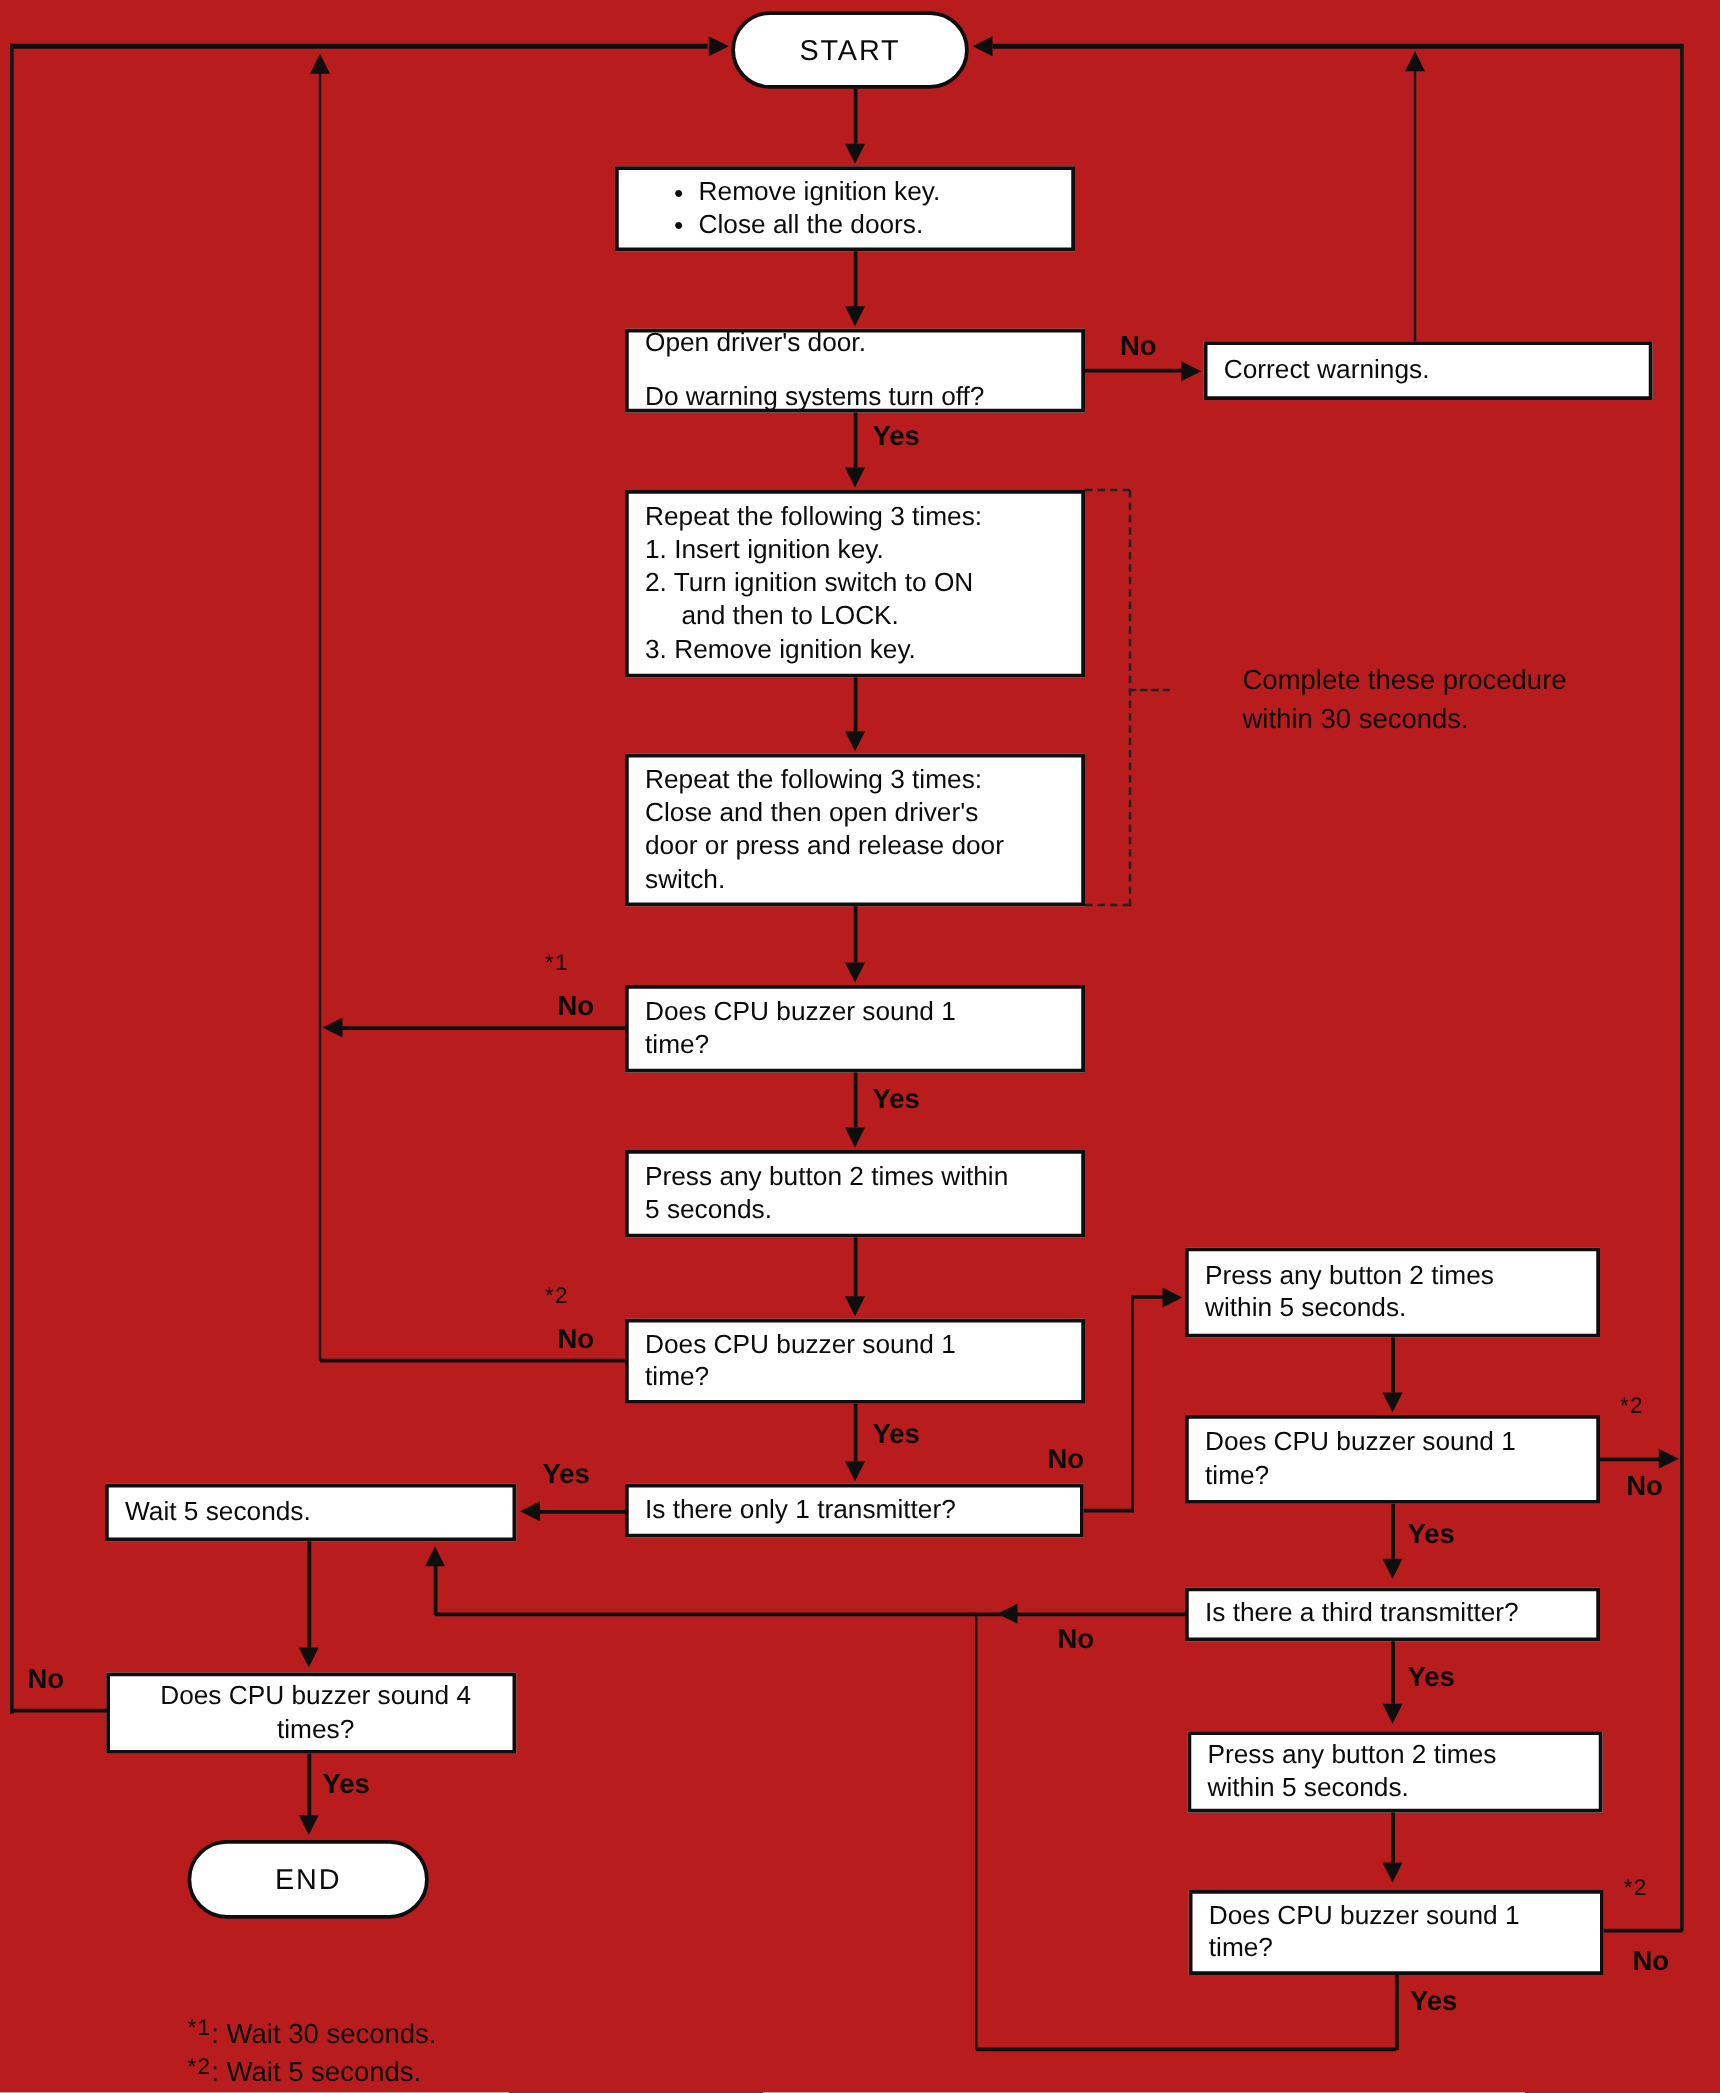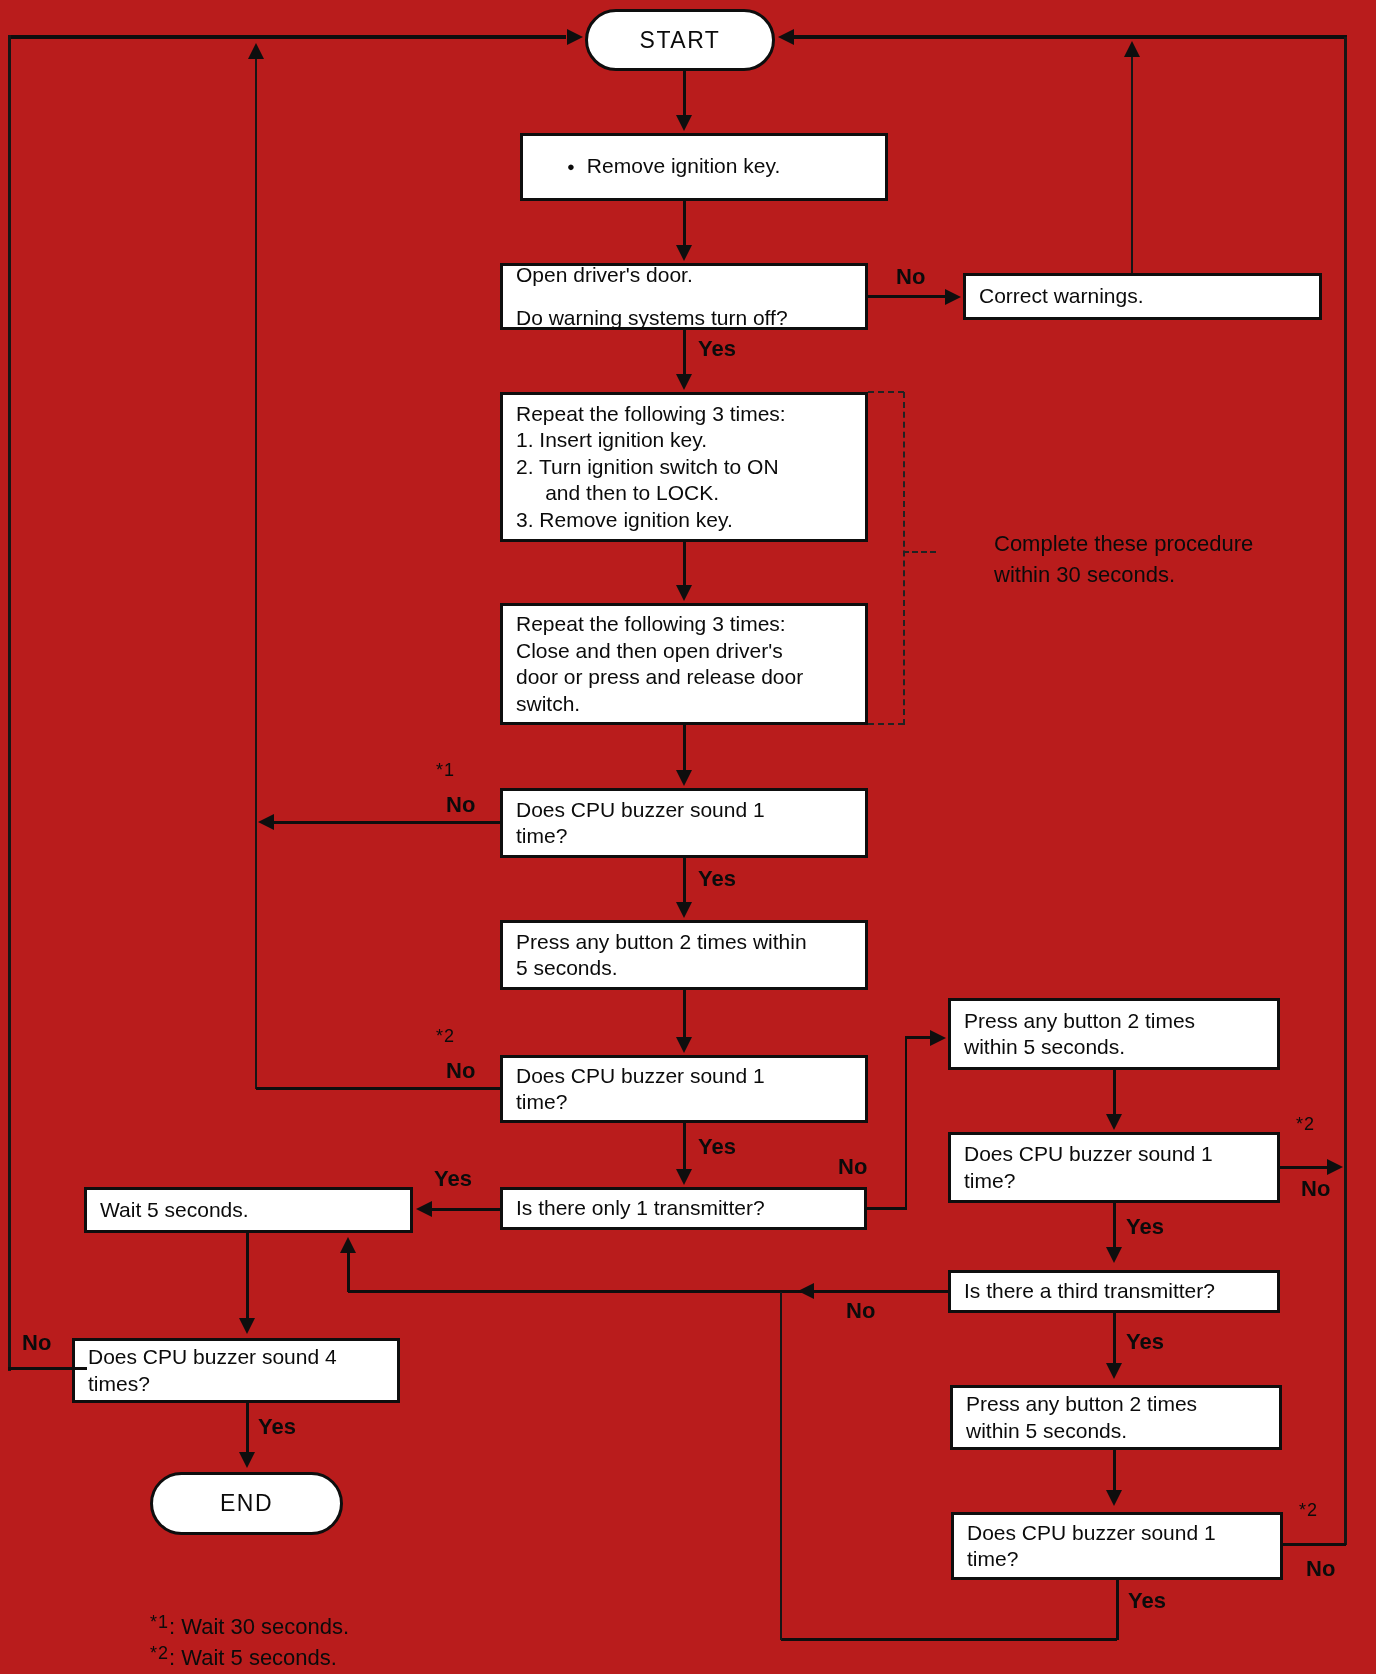--- a/index.html
+++ b/index.html
@@ -29,22 +29,23 @@
   .footnotes{position:absolute;font-size:22px;line-height:30px;white-space:pre;margin-left:28px;}
   .fmark{font-size:18px;position:relative;top:-6px;letter-spacing:1px;}
 </style>
 </head>
 <body>
 
 <div id="canvas">
     <div class="node oval" style="left: 585px; top: 9px; width: 190px; height: 62px;">
       <div class="line">START</div>
     </div>
-    <div class="node" style="left: 520px; top: 133px; width: 368px; height: 68px; padding-left: 44px;">
+    <div class="node" style="left: 492px; top: 133px; width: 368px; height: 68px; padding-left: 44px;">
       <div class="line"><span class="bullet">●</span><span>Remove ignition key.</span></div>
+      <div class="line"><span class="bullet">●</span><span>Close all the doors.</span></div>
     </div>
     <div class="node" style="left: 500px; top: 263px; width: 368px; height: 67px; gap: 16px;">
       <div class="line">Open driver's door.</div>
       <div class="line">Do warning systems turn off?</div>
     </div>
     <div class="node" style="left: 963px; top: 273px; width: 359px; height: 47px;">
       <div class="line">Correct warnings.</div>
     </div>
     <div class="node" style="left: 500px; top: 392px; width: 368px; height: 150px;">
       <div class="line">Repeat the following 3 times:</div>
@@ -89,21 +90,21 @@
       <div class="line">Press any button 2 times</div>
       <div class="line">within 5 seconds.</div>
     </div>
     <div class="node" style="left: 951px; top: 1512px; width: 332px; height: 68px;">
       <div class="line">Does CPU buzzer sound 1</div>
       <div class="line">time?</div>
     </div>
     <div class="node" style="left: 84px; top: 1187px; width: 329px; height: 46px;">
       <div class="line">Wait 5 seconds.</div>
     </div>
-    <div class="node" style="left: 72px; top: 1338px; width: 328px; height: 65px;">
+    <div class="node" style="left: 85px; top: 1338px; width: 328px; height: 65px; align-items: center;">
       <div class="line">Does CPU buzzer sound 4</div>
       <div class="line">times?</div>
     </div>
     <div class="node oval" style="left: 150px; top: 1472px; width: 193px; height: 63px;">
       <div class="line">END</div>
     </div>
     <div class="seg" style="left: 8px; top: 35px; width: 558px; height: 4px;"></div>
     <div class="seg" style="left: 794px; top: 35px; width: 553px; height: 4px;"></div>
     <div class="seg thin" style="left: 8px; top: 35px; width: 3px; height: 1336px;"></div>
     <div class="seg" style="left: 8px; top: 1367px; width: 79px; height: 3px;"></div>

